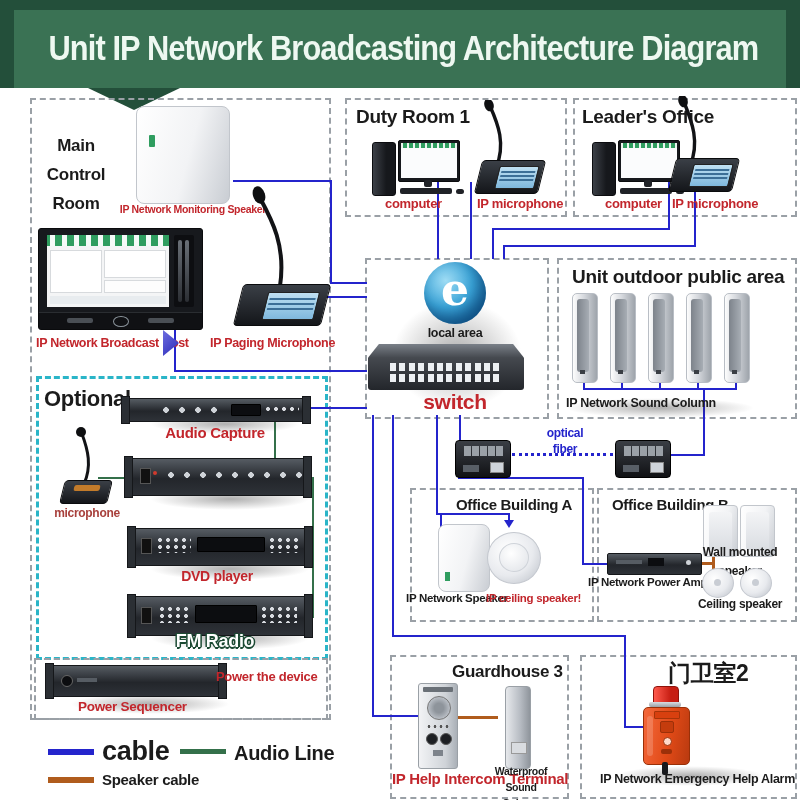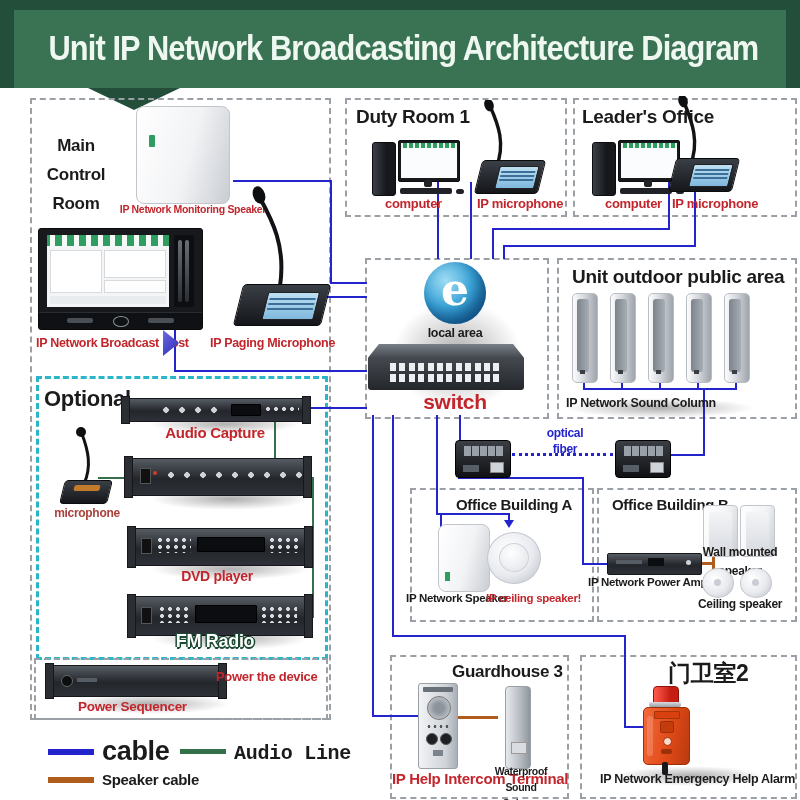--- a/index.html
+++ b/index.html
@@ -388,17 +388,17 @@
     <div style="position:absolute;left:19px;top:29px;width:7px;height:7px;border-radius:50%;background:#ffd9c9;border:1px solid #993008;"></div>
     <div style="position:absolute;left:17px;top:41px;width:11px;height:5px;background:#9c3009;border-radius:2px;"></div>
     <div style="position:absolute;left:3px;top:8px;width:6px;height:40px;background:rgba(255,255,255,.18);border-radius:3px;"></div>
   </div>
   <div class="abs" style="left:662px;top:762px;width:6px;height:13px;background:#17191d;border-radius:2px;"></div>
   <div class="lbl" style="left:600px;top:772px;font-size:12.5px;">IP Network Emergency Help Alarm</div>
 
   <div class="abs" style="left:48px;top:749px;width:46px;height:6px;background:var(--cable-blue);"></div>
   <div class="lbl" style="left:102px;top:736px;font-size:27px;">cable</div>
   <div class="abs" style="left:180px;top:749px;width:46px;height:5px;background:var(--audio-green);"></div>
-  <div class="lbl" style="left:234px;top:742px;font-size:20px;font-family:Liberation Mono, monospace;">Audio Line</div>
+  <div class="lbl" style="left:234px;top:742px;font-size:20px;">Audio Line</div>
   <div class="abs" style="left:48px;top:777px;width:46px;height:6px;background:var(--speaker-brown);"></div>
   <div class="lbl" style="left:102px;top:771px;font-size:15px;">Speaker cable</div>
 
 </div>
 
 </body></html>

